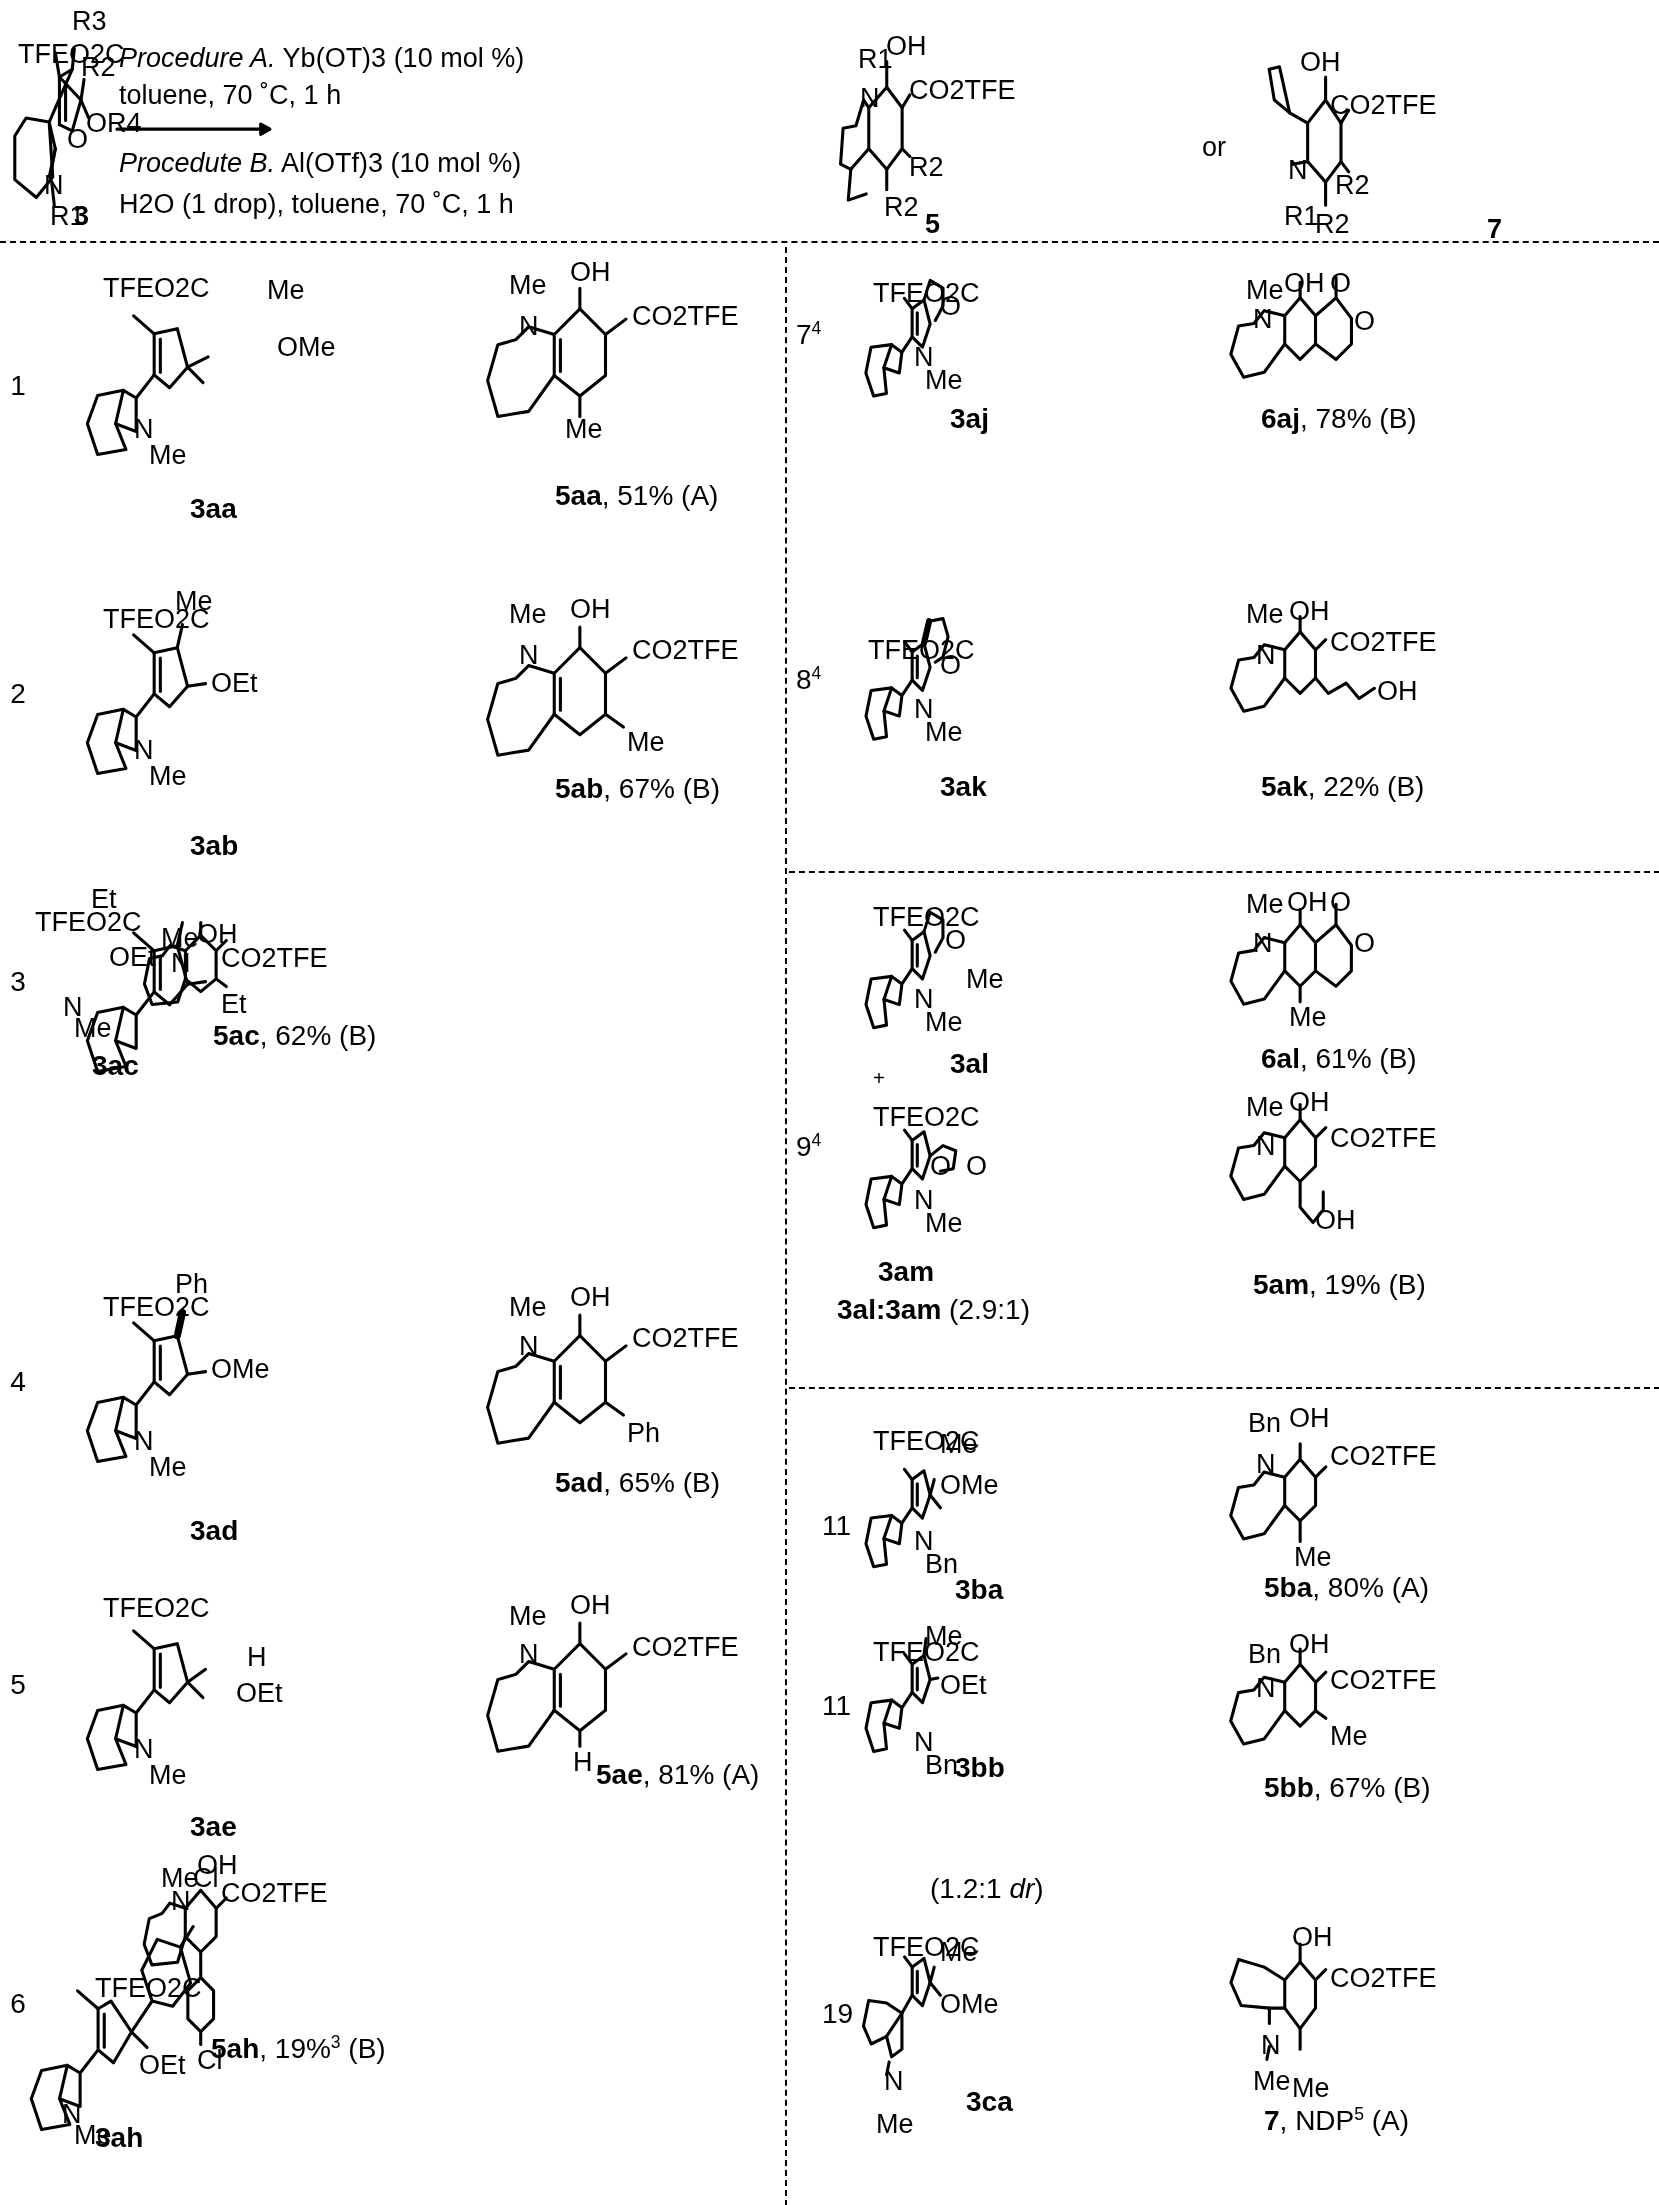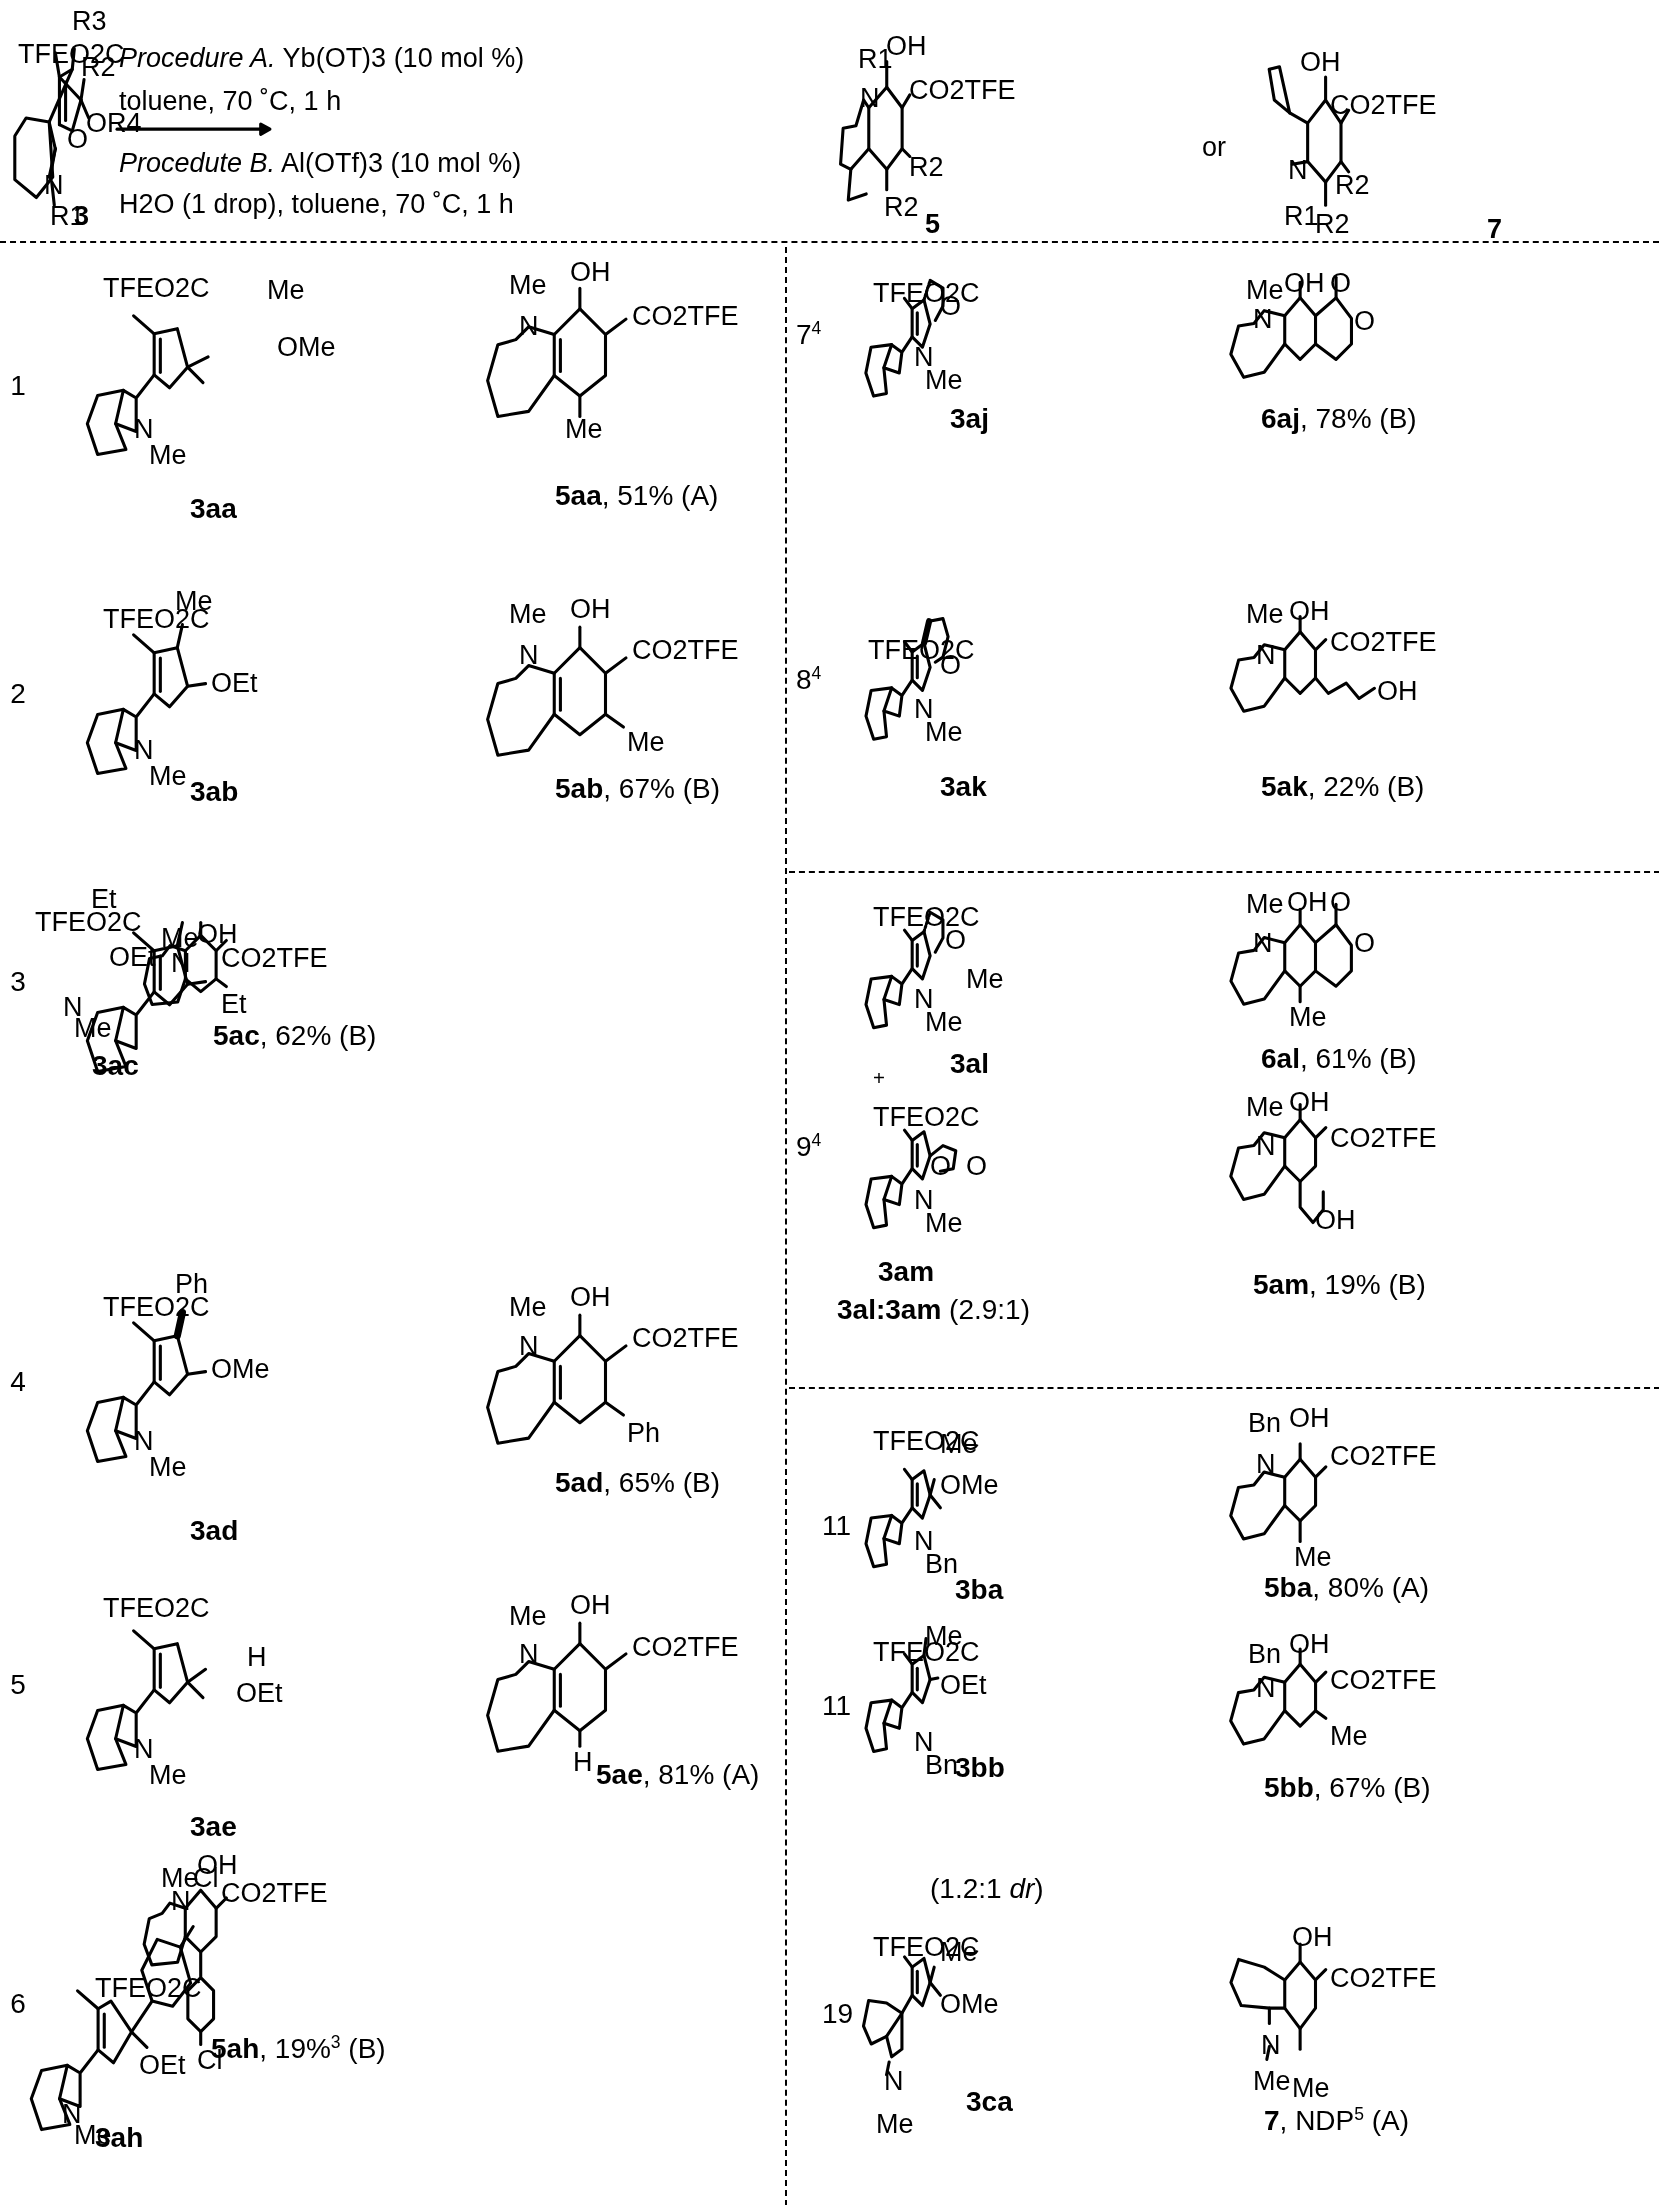--- a/index.html
+++ b/index.html
@@ -44,21 +44,21 @@
   <span class="t" style="left:86px;top:110px">OR4</span>
   <span class="t" style="left:67px;top:126px">O</span>
   <span class="t" style="left:44px;top:172px">N</span>
   <span class="t" style="left:50px;top:203px">R1</span>
   <span class="t bold" style="left:74px;top:203px">3</span>
 
   <div class="t" style="left:119px;top:45px">
     <span class="ital">Procedure A.</span>
     <span>Yb(OT)3 (10 mol %)</span>
   </div>
-  <span class="t" style="left:119px;top:88px">toluene, 70 ˚C, 1 h</span>
+  <span class="t" style="left:119px;top:82px">toluene, 70 ˚C, 1 h</span>
   <svg class="mol" style="left:117px;top:123px" width="154" height="15.4" viewBox="0 0 300 30">
     <line x1="0" y1="12" x2="280" y2="12"></line>
     <polygon points="280,2 298,12 280,22" style="fill:#000"></polygon>
   </svg>
   <div class="t" style="left:119px;top:150px">
     <span class="ital">Procedute B.</span>
     <span>Al(OTf)3 (10 mol %)</span>
   </div>
   <span class="t" style="left:119px;top:191px">H2O (1 drop), toluene, 70 ˚C, 1 h</span>
 
@@ -149,21 +149,21 @@
       <line x1="195" y1="120" x2="205" y2="75"></line>
       <line x1="215" y1="195" x2="250" y2="190"></line>
     <polyline points="150,210 115,255 90,240 75,305 115,320 115,255"></polyline>
     <polyline points="90,240 40,250 20,305 40,365 95,355 75,305"></polyline>
   </svg>
   <span class="t" style="left:103px;top:606px">TFEO2C</span>
   <span class="t" style="left:175px;top:588px">Me</span>
   <span class="t" style="left:211px;top:670px">OEt</span>
   <span class="t" style="left:134px;top:737px">N</span>
   <span class="t" style="left:149px;top:763px">Me</span>
-  <span class="cap bold" style="left:190px;top:776px">3ab</span>
+  <span class="cap bold" style="left:190px;top:830px">3ab</span>
   <svg class="mol" style="left:462px;top:627px" width="205" height="154" viewBox="0 0 400 300">
     <polyline points="230,40 280,90 280,170 230,210 180,170 180,90 230,40"></polyline>
       <line x1="192" y1="100" x2="192" y2="162"></line>
     <line x1="230" y1="40" x2="230" y2="0"></line>
       <line x1="280" y1="90" x2="320" y2="60"></line>
       <line x1="280" y1="170" x2="315" y2="195"></line>
     <polyline points="180,90 130,75 105,100 70,110 50,180 70,250 130,240 180,170"></polyline>
   </svg>
   <span class="t" style="left:509px;top:601px">Me</span>
   <span class="t" style="left:570px;top:596px">OH</span>

